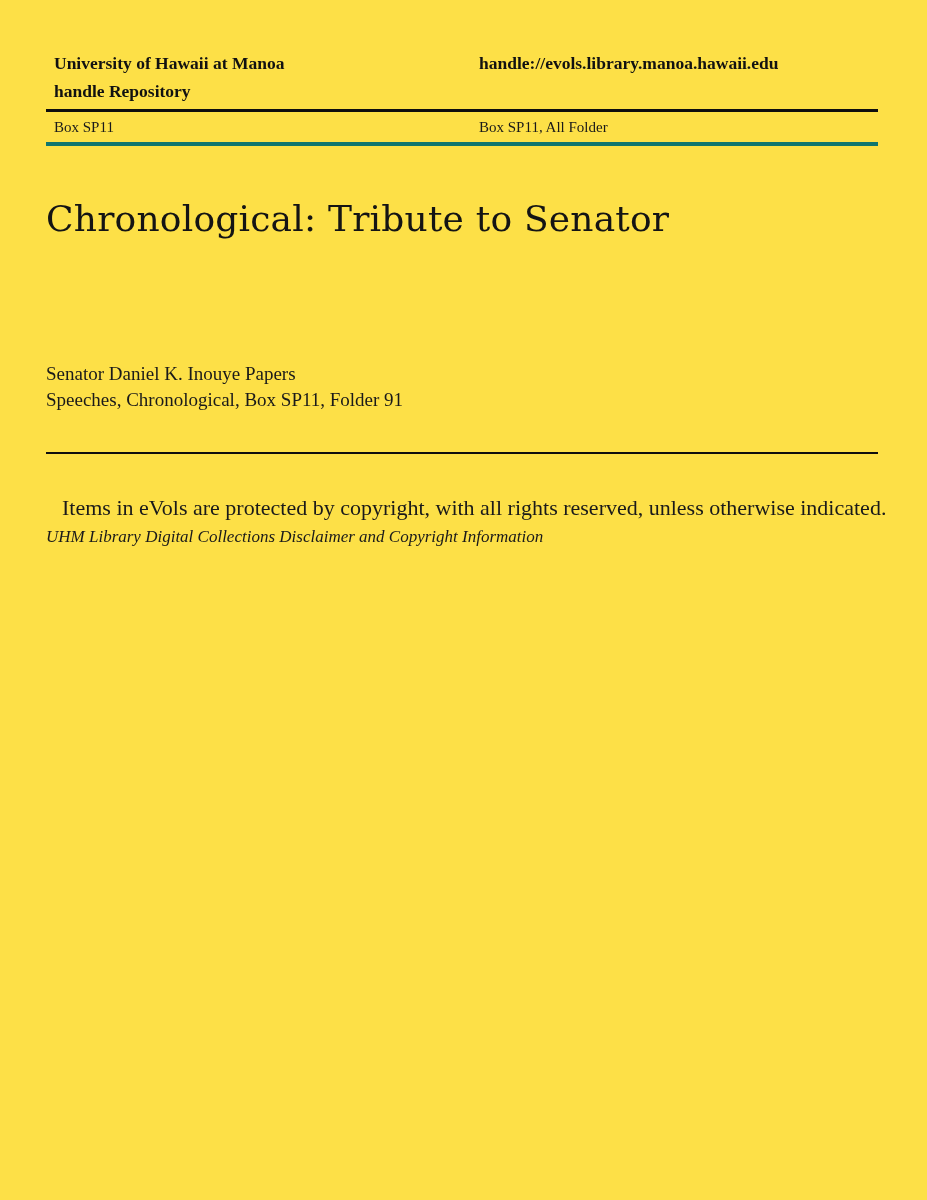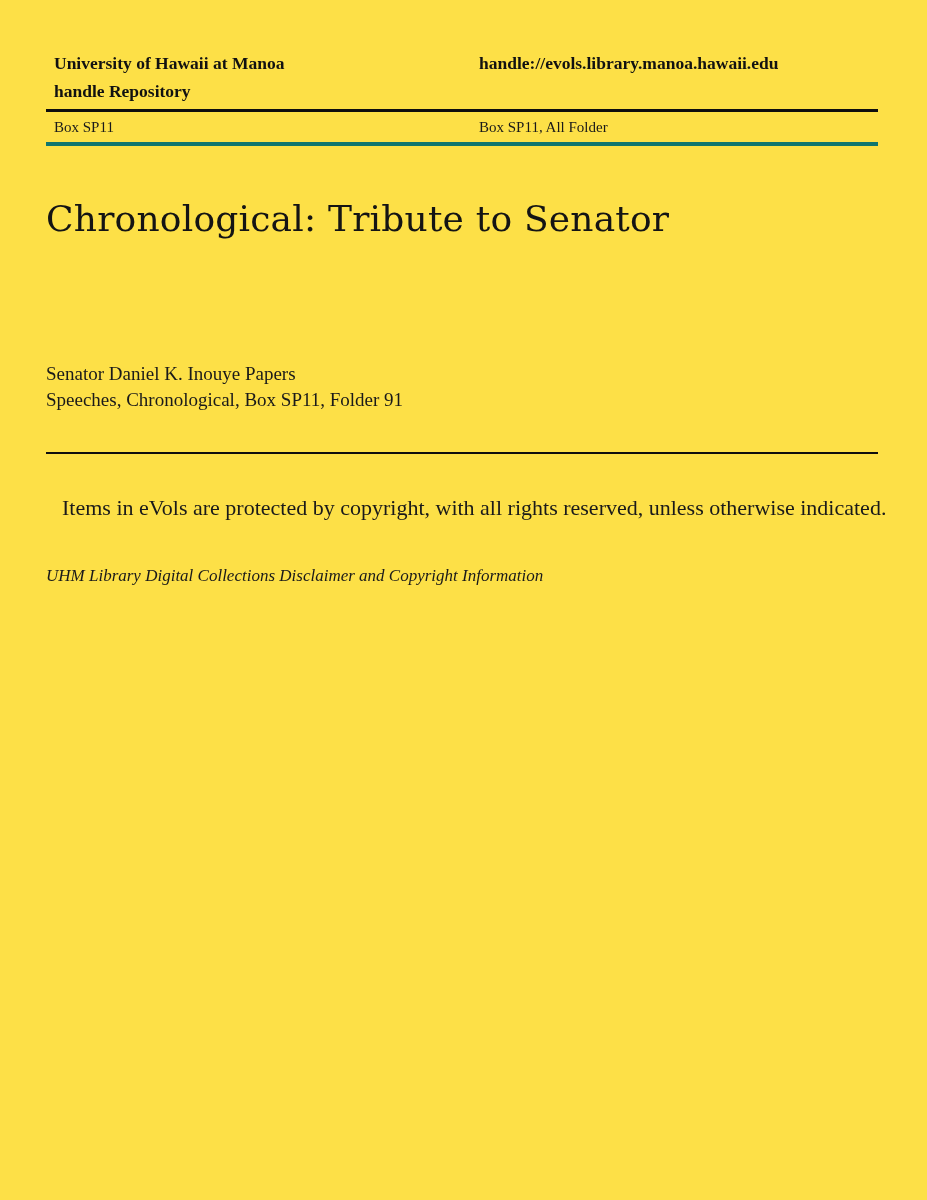--- a/index.html
+++ b/index.html
@@ -110,21 +110,20 @@
     position: absolute;
     left: 46px;
     top: 525px;
     font-size: 17px;
     line-height: 24px;
     font-style: italic;
     color: #1a1a1a;
     white-space: nowrap;
     text-decoration: none;
     display: inline-block;
-    margin-top: 39px;
   }
 </style>
 </head>
 <body>
 
 <div class="page">
 
   <div class="header-table">
     <div class="header-info-row">
       <div class="header-cell">

